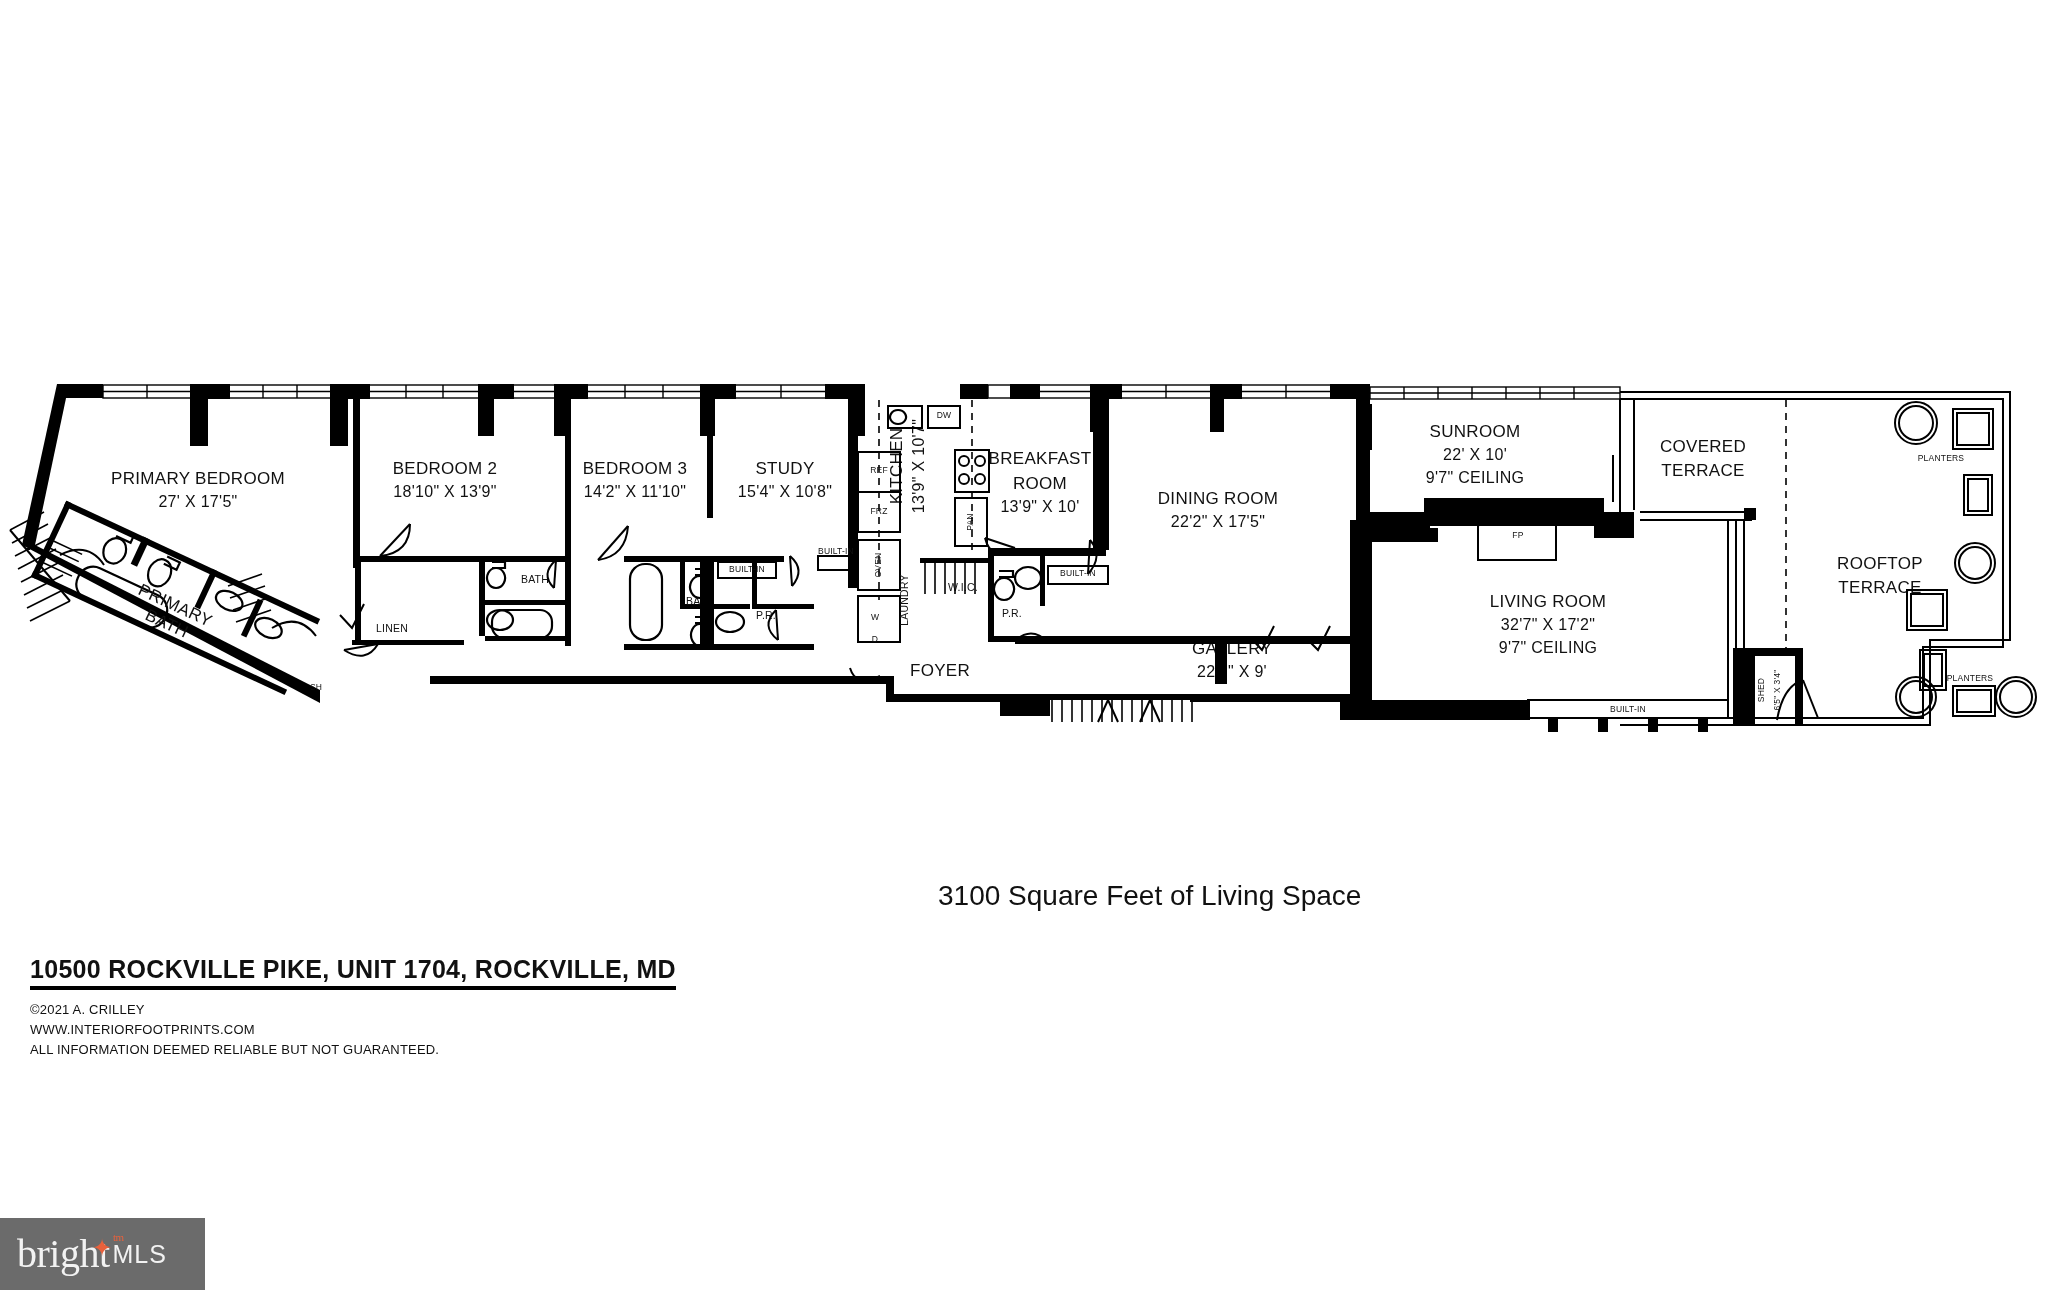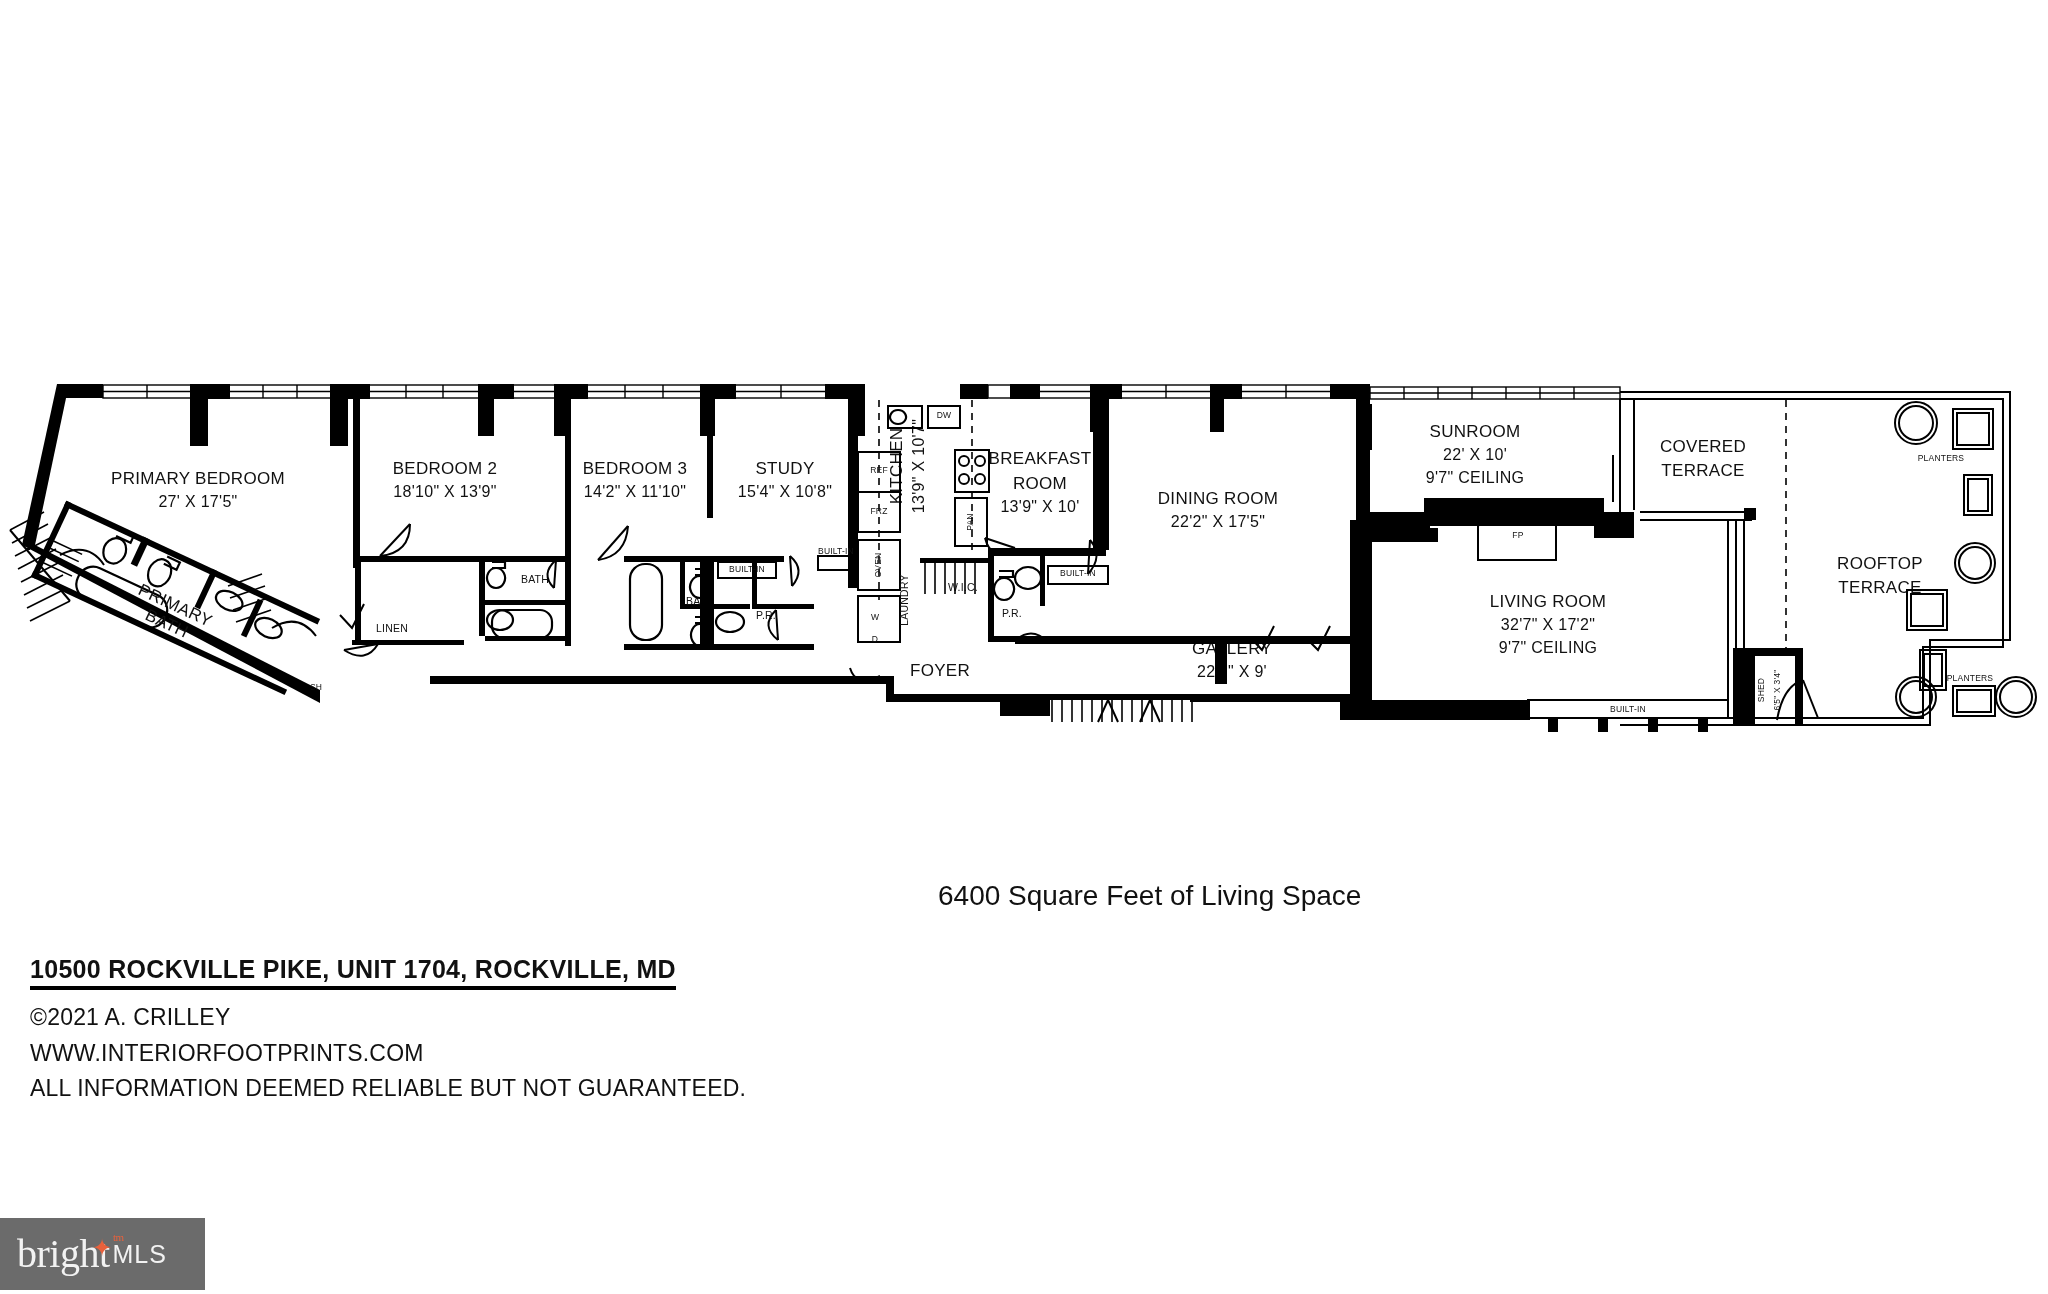--- a/index.html
+++ b/index.html
@@ -66,21 +66,21 @@
     letter-spacing: 0.3px;
     color: #111;
     border-bottom: 4px solid #000000;
     display: inline-block;
     padding-bottom: 2px;
     margin-bottom: 10px;
     white-space: nowrap;
   }
   .credits-line {
     font-family: "Liberation Sans", sans-serif;
-    font-size: 23px;
+    font-size: 13px;
     letter-spacing: 0.2px;
     color: #111;
     line-height: 1.55;
     white-space: nowrap;
   }
   
   .watermark {
     position: absolute;
     left: 0px; top: 1218px;
     width: 205px;
@@ -570,21 +570,21 @@
         <rect x="1957" y="690" width="34" height="22"></rect>
         <circle cx="2016" cy="697" r="20"></circle>
         <circle cx="2016" cy="697" r="16"></circle>
       </g>
       <text class="tiny" x="1941" y="459">PLANTERS</text>
       <text class="tiny" x="1970" y="679">PLANTERS</text>
     </g>
 
   </svg>
 
-  <div class="unit-sqft">6400 Square Feet of Living Space</div>
+  <div class="unit-sqft">3100 Square Feet of Living Space</div>
 
   <div class="credits">
     <div class="credits-address">10500 ROCKVILLE PIKE, UNIT 1704, ROCKVILLE, MD</div>
     <div class="credits-line">©2021 A. CRILLEY</div>
     <div class="credits-line">WWW.INTERIORFOOTPRINTS.COM</div>
     <div class="credits-line">ALL INFORMATION DEEMED RELIABLE BUT NOT GUARANTEED.</div>
   </div>
 
   <div class="watermark">
     <span class="wm-bright">

